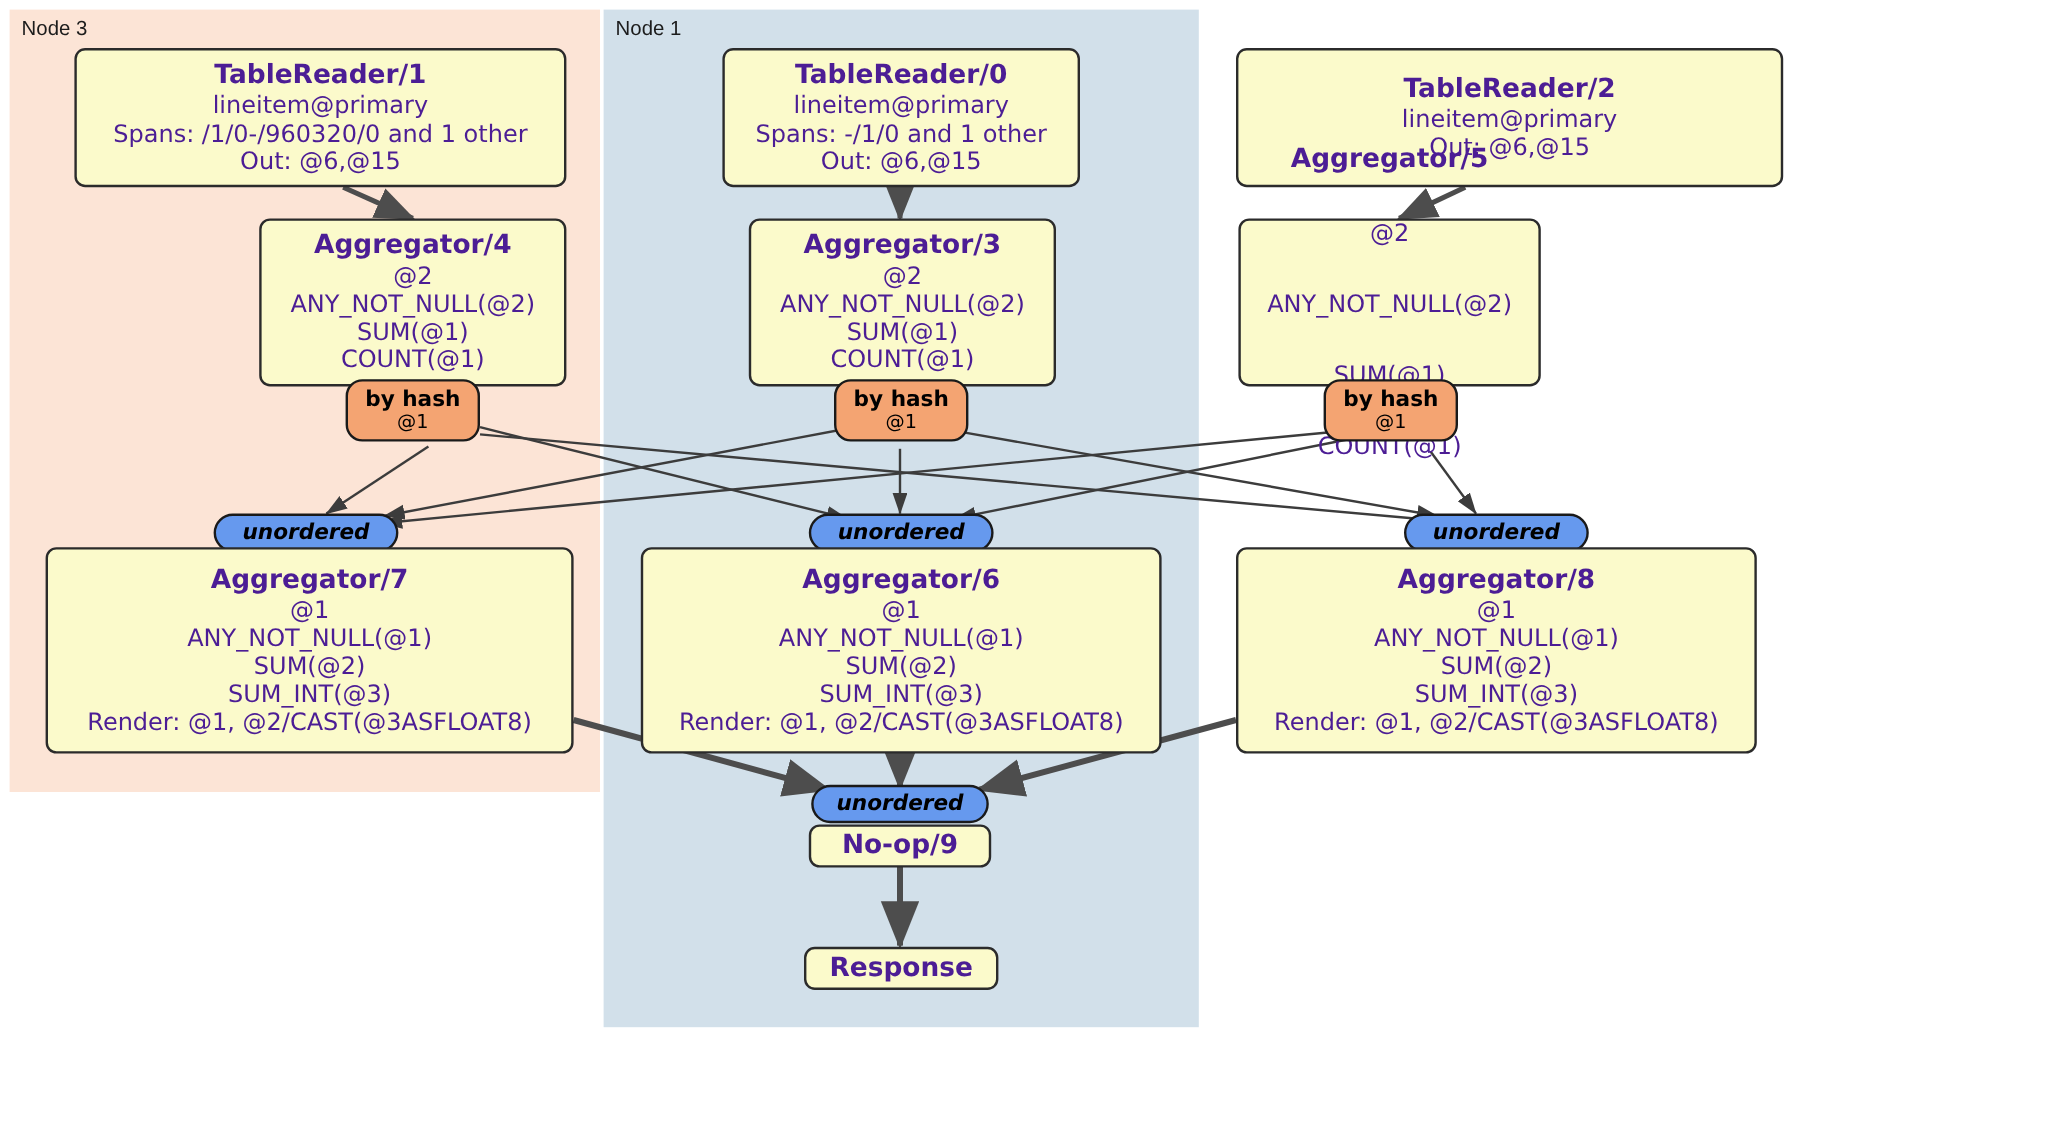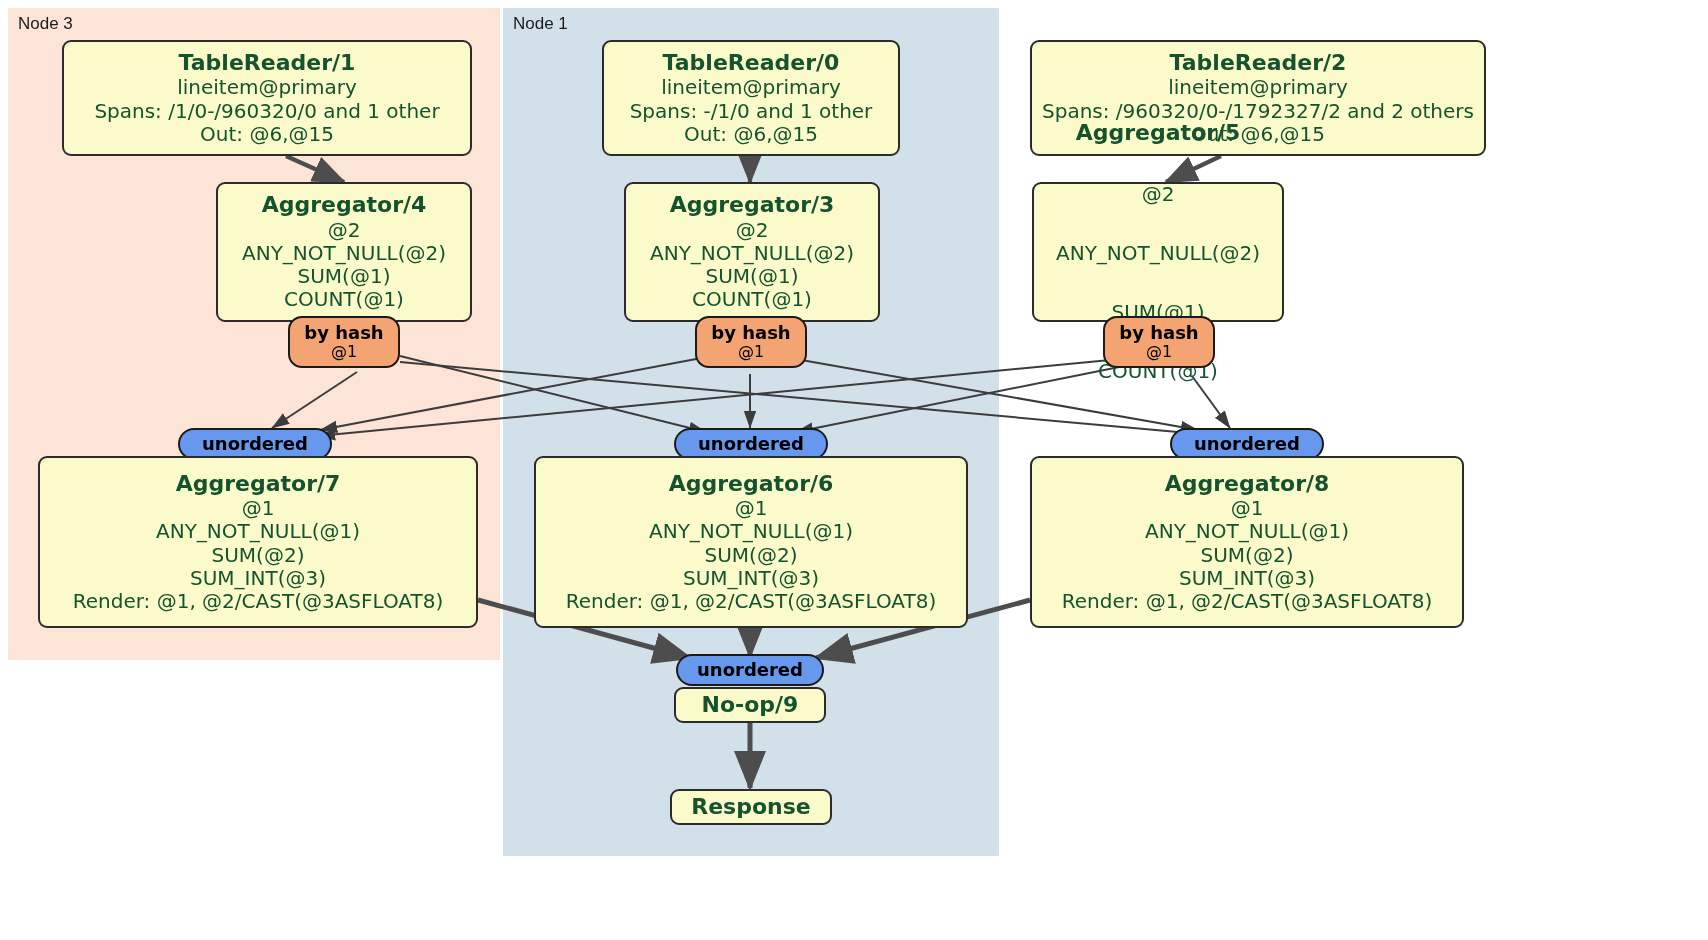--- a/index.html
+++ b/index.html
@@ -15,42 +15,42 @@
     position:absolute;left:10px;top:6px;
     font-size:17px;color:#1c1c1c;white-space:nowrap;
     font-family:"Liberation Sans",sans-serif;
   }
 
   
   .proc{
     position:absolute;box-sizing:border-box;
     background:#fbfacb;border:2px solid #2b2b2b;border-radius:9px;
     display:flex;flex-direction:column;align-items:center;justify-content:center;
-    text-align:center;color:#14532d;line-height:1.16;
+    text-align:center;color:#4c1d95;line-height:1.16;
     padding:4px 8px;
   }
   .proc .ttl{font-weight:bold;font-size:22px;letter-spacing:0px;margin-bottom:1px;}
   .proc .ln{font-size:20px;white-space:nowrap;}
 
   
   .pill{
     position:absolute;box-sizing:border-box;
     border:2px solid #1a1a1a;
     display:flex;flex-direction:column;align-items:center;justify-content:center;
     text-align:center;color:#000;line-height:1.1;
   }
   .pill.hash{
     background:#f4a472;border-radius:14px;
   }
   .pill.hash .t1{font-weight:bold;font-size:18px;}
   .pill.hash .t2{font-size:16px;}
   .pill.unord{
     background:#6699ee;border-radius:16px;
   }
-  .pill.unord .t1{font-weight:bold;font-size:18px;}
+  .pill.unord .t1{font-weight:bold;font-size:18px;font-style:italic;}
 
   svg.wires{position:absolute;left:0;top:0;width:1708px;height:940px;pointer-events:none;}
 </style>
 </head>
 <body>
 
 <div id="stage">
 
   <div class="panel" style="left:8px;top:8px;width:492px;height:652px;background:#fce4d6;">
     <span class="panel-label">Node 3</span>
@@ -113,21 +113,20 @@
   <div class="proc" style="left:602px;top:40px;width:298px;height:116px;">
     <div class="ttl">TableReader/0</div>
     <div class="ln">lineitem@primary</div>
     <div class="ln">Spans: -/1/0 and 1 other</div>
     <div class="ln">Out: @6,@15</div>
   </div>
 
   <div class="proc" style="left:1030px;top:40px;width:456px;height:116px;">
     <div class="ttl">TableReader/2</div>
     <div class="ln">lineitem@primary</div>
-    <div class="ln">Spans: /960320/0-/1792327/2 and 2 others</div>
     <div class="ln">Out: @6,@15</div>
   </div>
 
   <div class="proc" style="left:216px;top:182px;width:256px;height:140px;">
     <div class="ttl">Aggregator/4</div>
     <div class="ln">@2</div>
     <div class="ln">ANY_NOT_NULL(@2)</div>
     <div class="ln">SUM(@1)</div>
     <div class="ln">COUNT(@1)</div>
   </div>

